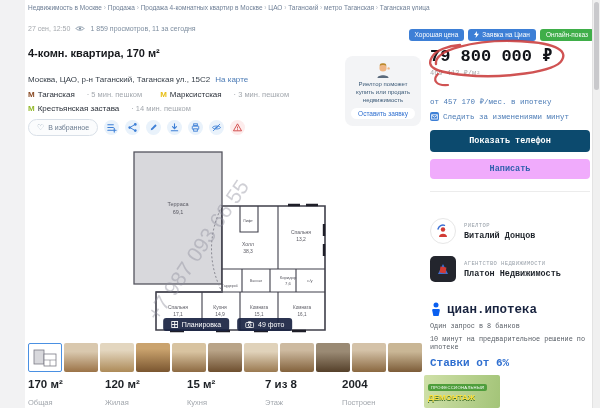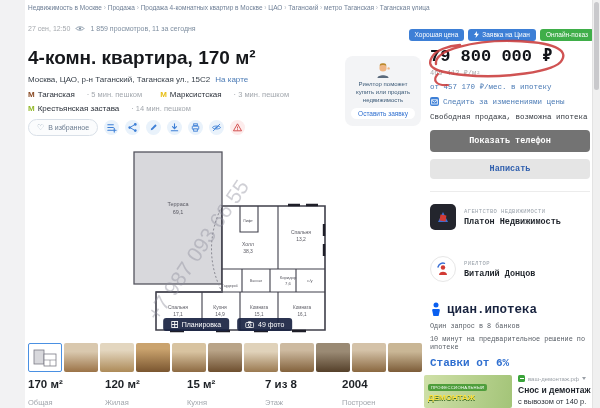--- a/index.html
+++ b/index.html
@@ -15,21 +15,21 @@
   .crumb{color:#6e7f96;cursor:pointer;}
   .crumb + .crumb::before{content:"  ›  ";color:#b4bcc6;}
   .meta{left:28px;top:25px;font-size:7px;color:#a5a9ae;display:flex;align-items:center;gap:5px;}
   .views{color:#7e8ea0;}
   
   .badges{top:29px;right:6px;display:flex;gap:4px;}
   .badge{font-size:6.5px;color:#fff;padding:2px 6px 3px;border-radius:3px;display:flex;align-items:center;gap:3px;white-space:nowrap;}
   .badge-blue{background:#3d7fd6;}
   .badge-green{background:#3fae49;}
   
-  .title{left:28px;top:47px;font-size:19px;font-weight:700;color:#16181c;}
+  .title{left:28px;top:47px;font-size:11px;font-weight:700;color:#16181c;}
   .address{left:28px;top:75px;font-size:8px;color:#38404a;text-align:right;}
   .maplink{color:#4a7ab5;margin-left:5px;cursor:pointer;}
   .metro-row{left:28px;font-size:8px;display:flex;gap:18px;align-items:center;}
   .metro-item{display:flex;align-items:center;gap:3px;}
   .m{font-weight:700;font-size:8px;}
   .m1{color:#8a4b25;} .m2{color:#e8bf16;} .m3{color:#94ba2c;}
   .metro-name{color:#2b313a;cursor:pointer;}
   .metro-time{color:#a3a8ae;font-size:7.5px;margin-left:9px;}
   .metro-time::before{content:"· ";}
   
@@ -63,44 +63,44 @@
   
   .stats{left:28px;top:378px;display:flex;}
   .stat{display:inline-block;}
   .stat .v{font-size:11.5px;font-weight:600;color:#1d2126;}
   .stat .l{font-size:7.5px;color:#a2a7ad;margin-top:8px;}
   .w1{width:77px;} .w2{width:82px;} .w3{width:78px;} .w4{width:77px;}
   
   .rcol{left:430px;top:45px;width:162px;font-family:Liberation Mono, monospace;}
   .price{font-size:17px;font-weight:700;color:#121419;}
   .per-m2{font-size:7px;color:#a6a6a8;margin-top:3px;}
-  .mortgage-link{font-size:7.5px;color:#4a7ab5;margin-top:5px;cursor:pointer;}
+  .mortgage-link{font-size:7.5px;color:#4a7ab5;margin-top:20px;cursor:pointer;}
   .track{display:flex;align-items:center;gap:4px;margin-top:6px;cursor:pointer;}
   .track-icon{width:9px;height:9px;border-radius:2px;background:#3d7fd6;display:flex;align-items:center;justify-content:center;}
   .track-text{font-size:7.5px;color:#4a7ab5;}
   .terms{font-size:7.5px;color:#33383f;margin-top:7px;}
-  .btn-phone{margin-top:9px;width:160px;height:22px;background:#737373;border-radius:4px;color:#fff;
+  .btn-phone{margin-top:9px;width:160px;height:22px;background:#0c4a6e;border-radius:4px;color:#fff;
              font-size:8.5px;font-weight:700;display:flex;align-items:center;justify-content:center;cursor:pointer;}
-  .btn-write{margin-top:7px;width:160px;height:20px;background:#e5e5e5;border-radius:4px;color:#2f5fae;
+  .btn-write{margin-top:7px;width:160px;height:20px;background:#f0abfc;border-radius:4px;color:#2f5fae;
              font-size:8.5px;font-weight:600;display:flex;align-items:center;justify-content:center;cursor:pointer;}
   .divider{margin-top:12px;width:160px;height:1px;background:#ececec;}
   .seller{display:flex;align-items:center;gap:8px;margin-top:12px;cursor:pointer;}
   .agency-logo{width:26px;height:26px;border-radius:5px;background:#23252d;display:flex;align-items:center;justify-content:center;}
   .realtor-row{margin-top:26px;}
   .realtor-logo{width:26px;height:26px;border-radius:50%;background:#fff;border:1px solid #e7e7e7;
                 display:flex;align-items:center;justify-content:center;box-sizing:border-box;}
   .seller-type{font-size:5.5px;letter-spacing:.4px;color:#9aa2ab;}
   .seller-name{font-size:8.5px;font-weight:700;color:#1e232a;margin-top:2px;}
   .brand-row{display:flex;align-items:center;gap:5px;margin-top:20px;}
   .brand{font-size:12.5px;font-weight:700;color:#18233f;}
   .mw-line{font-size:6.8px;color:#5a6068;margin-top:5px;}
   .mw-rates{font-size:11px;color:#2f6fd0;font-weight:600;margin-top:6px;cursor:pointer;}
   
   .ad{left:424px;top:375px;width:168px;display:flex;gap:6px;cursor:pointer;}
-  .ad-img{width:88px;height:33px;border-radius:2px;background:linear-gradient(100deg,#cfe0a8,#a3c478);
+  .ad-img{width:76px;height:33px;border-radius:2px;background:linear-gradient(100deg,#cfe0a8,#a3c478);
           overflow:hidden;position:relative;flex:none;}
   .ad-img .l1{position:absolute;left:4px;top:9px;background:#4f9e3c;color:#fff;font-size:4.2px;
               letter-spacing:.3px;padding:1px 3px;border-radius:2px;}
   .ad-img .l2{position:absolute;left:4px;top:18px;color:#ffe23e;font-weight:700;font-size:8px;
               text-shadow:0 1px 0 #3c6d2a;}
   .ad-site{display:flex;align-items:center;gap:3px;}
   .ad-site-icon{width:7px;height:7px;border-radius:1.5px;background:#3aa33a;position:relative;flex:none;}
   .ad-site-icon::after{content:"";position:absolute;left:1.5px;top:3px;width:4px;height:1px;background:#fff;}
   .ad-site-text{font-size:6px;color:#9aa0a7;}
   .caret{width:0;height:0;border-left:2.5px solid transparent;border-right:2.5px solid transparent;border-top:3px solid #9aa0a7;}
@@ -288,51 +288,50 @@
     <div class="price">79 800 000 ₽</div>
     <div class="per-m2">469 412 ₽/м²</div>
     <div class="mortgage-link">от 457 170 ₽/мес. в ипотеку</div>
     <div class="track">
       <span class="track-icon">
         <svg width="7" height="6" viewBox="0 0 7 6">
             <rect x="0.7" y="0.8" width="5.6" height="4.2" fill="none" stroke="#fff" stroke-width="0.8"></rect>
             <path d="M0.7 1.2 3.5 3.2 6.3 1.2" fill="none" stroke="#fff" stroke-width="0.8"></path>
           </svg>
       </span>
-      <span class="track-text">Следить за изменениями цены</span>
-    </div>
-    <div class="terms">Свободная продажа, возможна ипотека</div>
+      <span class="track-text">Следить за изменениями минут</span>
+    </div>
     <div class="btn-phone">Показать телефон</div>
     <div class="btn-write">Написать</div>
     <div class="divider"></div>
-
-    <div class="seller">
-      <span class="agency-logo">
-        <svg width="16" height="16" viewBox="0 0 16 16">
-            <path d="M3 13 8 3l5 10Z" fill="#3b6fd4"></path>
-            <rect x="5" y="6" width="6" height="6" fill="#d23b35" transform="rotate(8 8 9)"></rect>
-          </svg>
-      </span>
-      <span>
-        <div class="seller-type">АГЕНТСТВО НЕДВИЖИМОСТИ</div>
-        <div class="seller-name">Платон Недвижимость</div>
-      </span>
-    </div>
 
     <div class="seller realtor-row">
       <span class="realtor-logo">
         <svg width="16" height="16" viewBox="0 0 16 16">
             <path d="M3 6C4 2.8 7 1.5 9.5 2.3" fill="none" stroke="#3b6fd4" stroke-width="1.4" stroke-linecap="round"></path>
             <circle cx="8" cy="6.5" r="2.2" fill="#d23b35"></circle>
             <path d="M4 14c0-4.4 8-4.4 8 0Z" fill="#d23b35"></path>
           </svg>
       </span>
       <span>
         <div class="seller-type">РИЕЛТОР</div>
         <div class="seller-name">Виталий Донцов</div>
+      </span>
+    </div>
+
+    <div class="seller">
+      <span class="agency-logo">
+        <svg width="16" height="16" viewBox="0 0 16 16">
+            <path d="M3 13 8 3l5 10Z" fill="#3b6fd4"></path>
+            <rect x="5" y="6" width="6" height="6" fill="#d23b35" transform="rotate(8 8 9)"></rect>
+          </svg>
+      </span>
+      <span>
+        <div class="seller-type">АГЕНТСТВО НЕДВИЖИМОСТИ</div>
+        <div class="seller-name">Платон Недвижимость</div>
       </span>
     </div>
 
     <div class="brand-row">
       <svg width="12" height="15" viewBox="0 0 12 15">
         <circle cx="6" cy="3" r="2.5" fill="#0a5ff0"></circle>
         <path d="M3.4 7h5.2c.9 0 1.4.7 1.2 1.5L8.6 14H3.4L2.2 8.5C2 7.7 2.5 7 3.4 7Z" fill="#0a5ff0"></path>
       </svg>
       <span class="brand">циан.ипотека</span>
     </div>
@@ -387,26 +386,17 @@
       <div class="v">2004</div>
         <div class="l">Построен</div>
     </span>
   </div>
 
   <div class="abs ad">
     <div class="ad-img">
       <div class="l1">ПРОФЕССИОНАЛЬНЫЙ</div>
       <div class="l2">ДЕМОНТАЖ</div>
     </div>
-    <div>
-      <div class="ad-site">
-        <span class="ad-site-icon"></span>
-        <span class="ad-site-text">ваш-демонтаж.рф</span>
-        <span class="caret"></span>
-      </div>
-      <div class="ad-title">Снос и демонтаж</div>
-      <div class="ad-sub">с вывозом от 140 р.</div>
-    </div>
   </div>
 
   <div class="abs edge-right"></div>
   <div class="abs scroll-thumb"></div>
 </div>
 
 </body></html>

